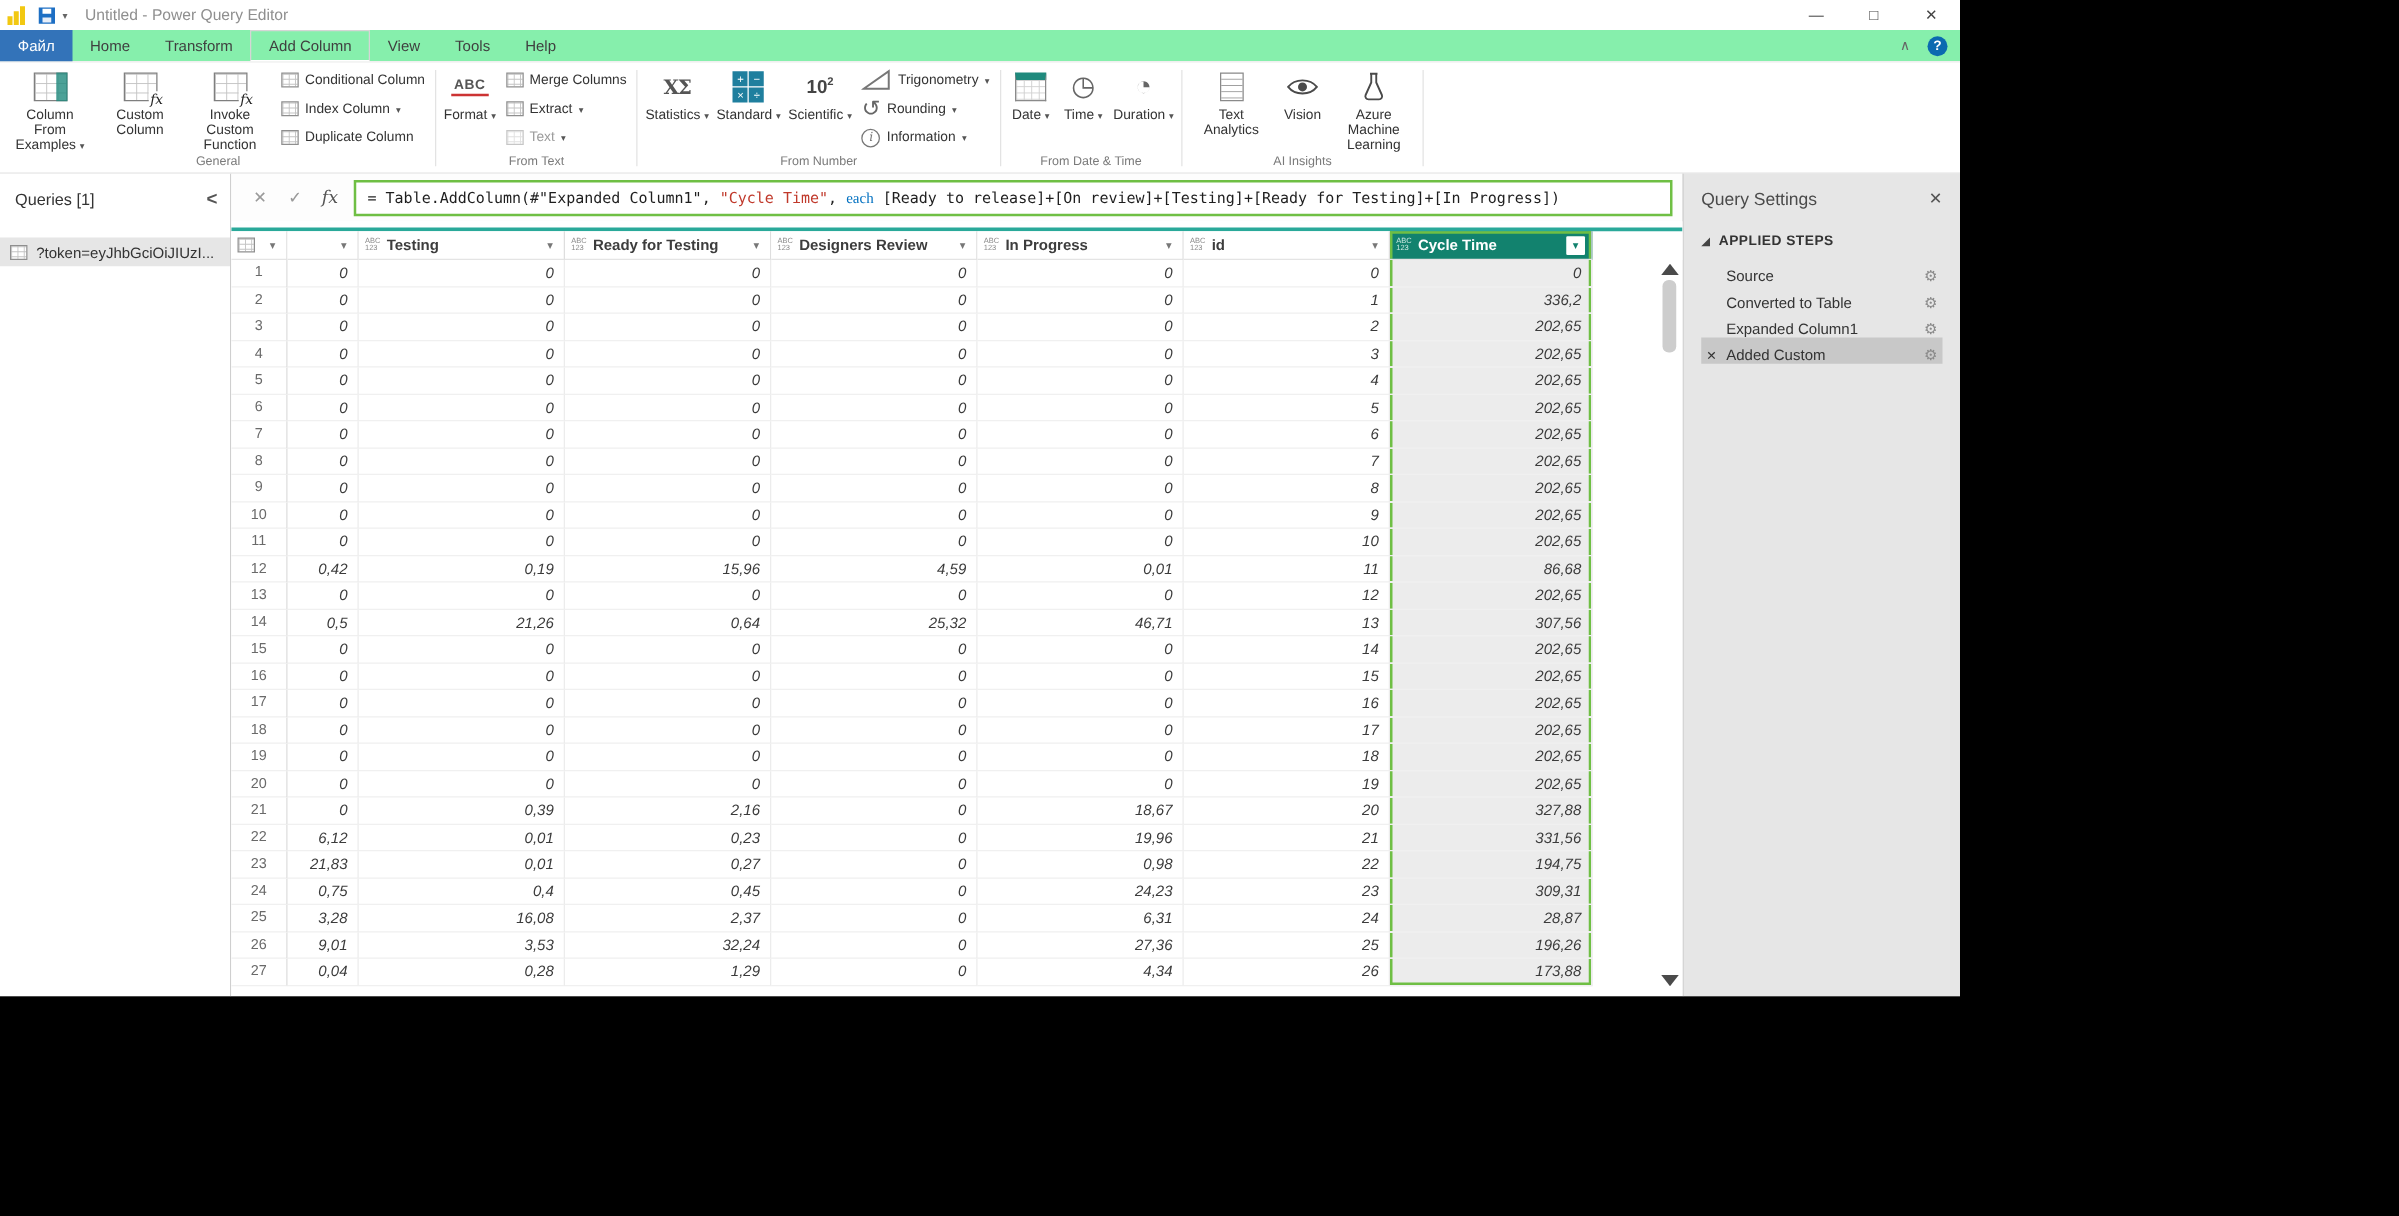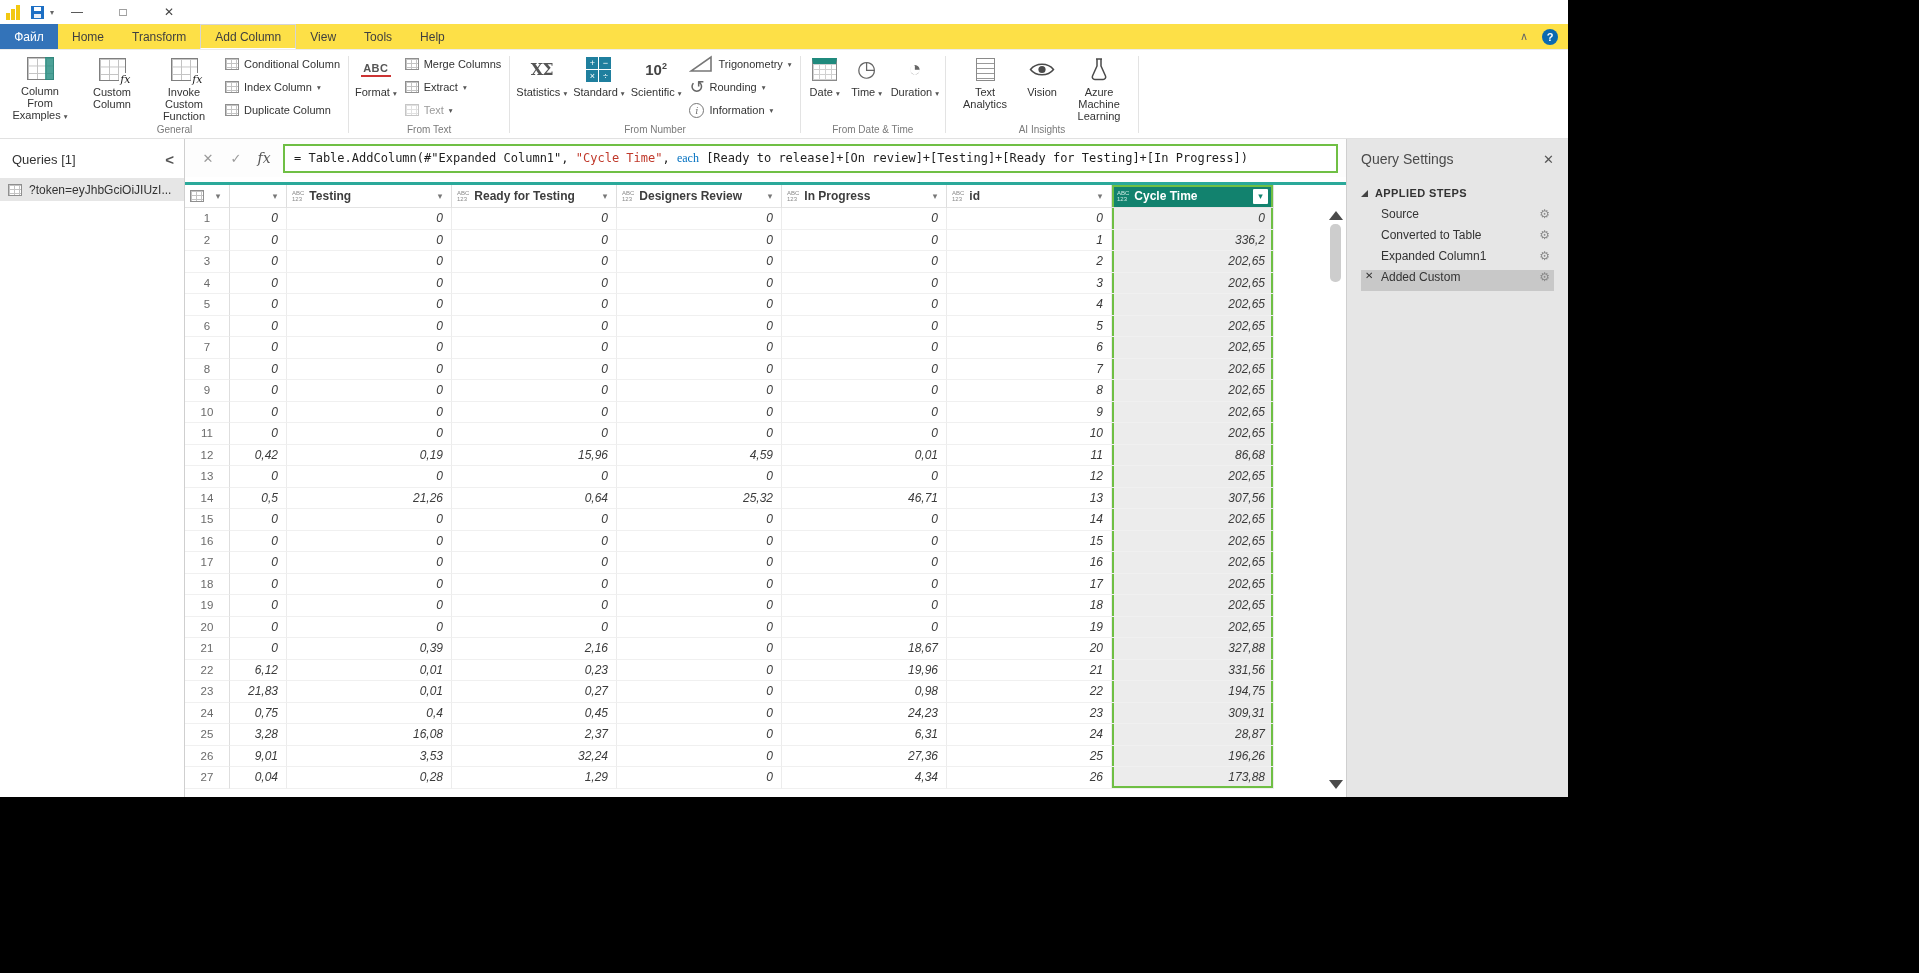--- a/index.html
+++ b/index.html
@@ -12,21 +12,21 @@
   .pbi-logo i { display:block; width:4px; background:#F2C811; }
   .pbi-logo i:nth-child(1){height:7px;} .pbi-logo i:nth-child(2){height:11px;} .pbi-logo i:nth-child(3){height:15px;}
   .save-ic { width:13px; height:13px; background:#1d6fc4; position:relative; margin-left:10px; }
   .save-ic::after{content:"";position:absolute;left:3px;top:1px;width:7px;height:4px;background:#fff;}
   .save-ic::before{content:"";position:absolute;left:3px;bottom:1px;width:7px;height:4px;background:#e8eef7;}
   .qat-da { font-size:8px; color:#666; margin-left:6px; }
   .title-text { color:#8f8f8f; font-size:12.5px; margin-left:14px; flex:1; }
   .win-btn { width:46px; height:24px; display:flex; align-items:center; justify-content:center; color:#444; font-size:12px; }
 
   
-  .tabs { height:25px; display:flex; align-items:stretch; background:#fde047; }
+  .tabs { height:25px; display:flex; align-items:stretch; background:#86efac; }
   .tab { padding:0 14px; display:flex; align-items:center; font-size:12px; color:#3f3f3f; }
   .tab.file { background:#3373B9; color:#fff; min-width:58px; justify-content:center; }
   .tab.active { border:1px solid #d5d5d5; border-bottom:1px solid #fff; }
   .tabs-right { margin-left:auto; display:flex; align-items:center; gap:14px; padding-right:10px; }
   .chev-up { color:#666; font-size:11px; }
   .help-badge { width:16px; height:16px; border-radius:50%; background:#0b6ab0; color:#fff; font-size:11px; display:flex; align-items:center; justify-content:center; font-weight:bold; }
 
   
   .ribbon { height:90px; display:flex; align-items:stretch; background:#fff; border-bottom:1px solid #e1e1e1; border-top:1px solid #ececec; padding:1px 4px 0 4px; }
   .rgroup { display:flex; flex-direction:column; }
@@ -63,21 +63,21 @@
   .cal-ic { display:inline-block; width:25px; height:23px; border:1px solid #8a8a8a; border-top:6px solid #1f8a7d;
     background-image:linear-gradient(#d0d0d0 1px, transparent 1px),linear-gradient(90deg,#d0d0d0 1px, transparent 1px); background-size:6px 5px; }
   .clk-ic { font-size:22px; color:#666; line-height:22px; }
   .doc-ic { display:inline-block; width:19px; height:23px; border:1px solid #8a8a8a;
     background-image:linear-gradient(#9a9a9a 1px, transparent 1px); background-size:100% 5px; background-position:0 4px; }
 
   
   .main { display:flex; height:658px; }
 
   
-  .queries { width:185px; border-right:1px solid #cfcfcf; background:#fff; display:flex; flex-direction:column; }
+  .queries { width:185px; border-right:1px solid #cfcfcf; background:#fff; display:flex; flex-direction:column;gap:12px; }
   .queries-header { display:flex; align-items:center; justify-content:space-between; padding:12px 10px 10px 12px; font-size:13px; color:#333; }
   .collapse { color:#555; font-size:15px; font-weight:bold; }
   .query-item { display:flex; align-items:center; gap:7px; height:23px; padding:0 8px; background:#e6e6e6; font-size:12px; color:#333; white-space:nowrap; overflow:hidden; }
 
   
   .center { flex:1; display:flex; flex-direction:column; min-width:0; }
   .formula-row { height:38px; display:flex; align-items:center; background:#fdfdfd; padding:0 8px 0 14px; gap:10px; }
   .f-btn { color:#9a9a9a; font-size:13px; width:18px; text-align:center; }
   .f-btn.fx { font-style:italic; font-family:"DejaVu Serif",serif; color:#555; font-size:14px; }
   .formula-input { flex:1; height:29px; border:2px solid #6FBF44; background:#fff; display:flex; align-items:center; padding:0 9px; font-family:"DejaVu Sans Mono","Liberation Mono",monospace; font-size:12px; white-space:nowrap; overflow:hidden; }
@@ -109,38 +109,39 @@
   .settings { width:222px; background:#e6e6e6; border-left:1px solid #cfcfcf; display:flex; flex-direction:column; }
   .settings-header { display:flex; justify-content:space-between; align-items:center; padding:12px 14px 10px; font-size:14px; color:#4a4a4a; }
   .close-x { color:#555; font-size:13px; }
   .sec { padding:2px 14px 4px; }
   .sec-title { display:flex; align-items:center; gap:7px; font-size:11px; font-weight:bold; color:#333; letter-spacing:.4px; padding:8px 0 6px; }
   .tri { width:0; height:0; border-left:7px solid transparent; border-bottom:7px solid #444; }
   .name-label { font-size:12px; color:#333; margin:2px 0 5px; }
   .name-input { width:100%; height:24px; border:1px solid #b5b5b5; background:#fff; font-size:11.5px; padding:0 6px; color:#333; font-family:"Liberation Sans","DejaVu Sans",sans-serif; }
   .link { color:#0073C6; font-size:12px; margin:10px 0 6px; }
   .steps { margin-top:2px; }
-  .step { display:flex; align-items:flex-start; height:21px; padding:0 4px 0 20px; font-size:12px; color:#333; }
+  .step { display:flex; align-items:flex-end; height:21px; padding:0 4px 0 20px; font-size:12px; color:#333; }
   .step.selected { background:#c8c8c8; padding-left:4px; }
   .step .x { width:16px; color:#333; font-size:10px; }
   .step .gear { margin-left:auto; color:#8a8a8a; font-size:12px; }
 </style>
 </head>
 <body>
 
 <div class="window">
 
   <div class="titlebar">
     <span class="pbi-logo">
         <i></i>
         <i></i>
         <i></i>
       </span>
     <span class="save-ic"></span>
     <span class="qat-da">▾</span>
+    <span class="title-text">Untitled - Power Query Editor</span>
     <span class="win-btn">—</span>
     <span class="win-btn">□</span>
     <span class="win-btn">✕</span>
   </div>
 
   <div class="tabs">
     <div id="ribbon-tabs" style="display:flex;align-items:stretch;">
         <div class="tab file">Файл</div>
         <div class="tab">Home</div>
         <div class="tab">Transform</div>

